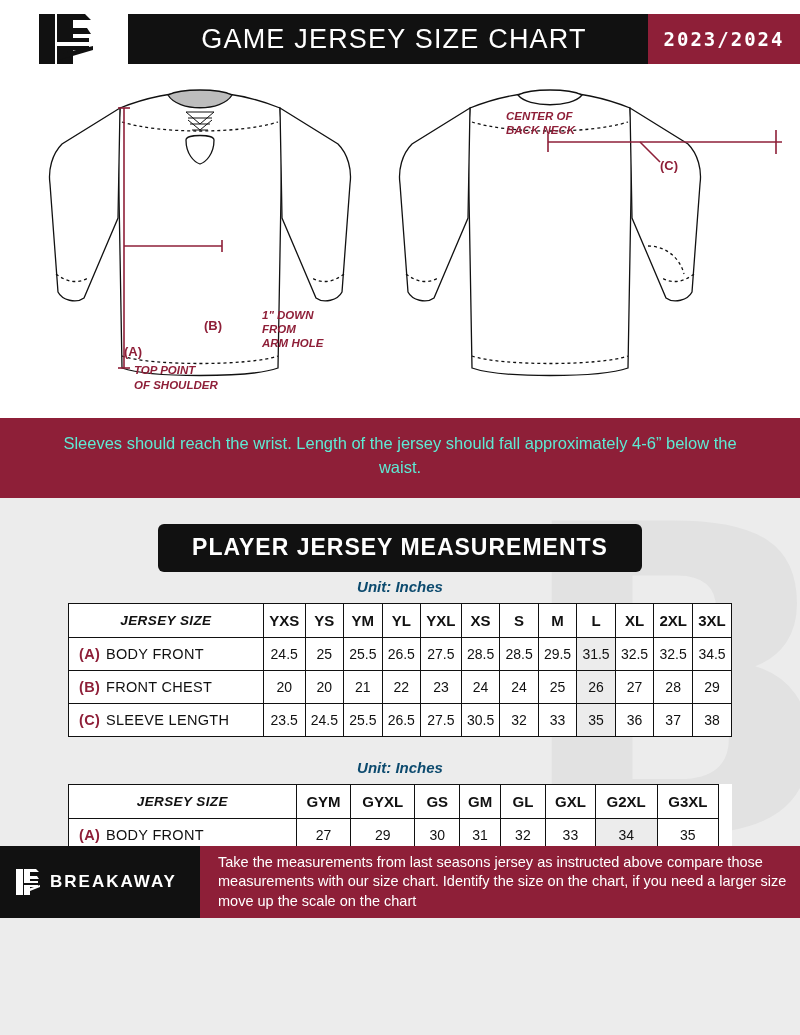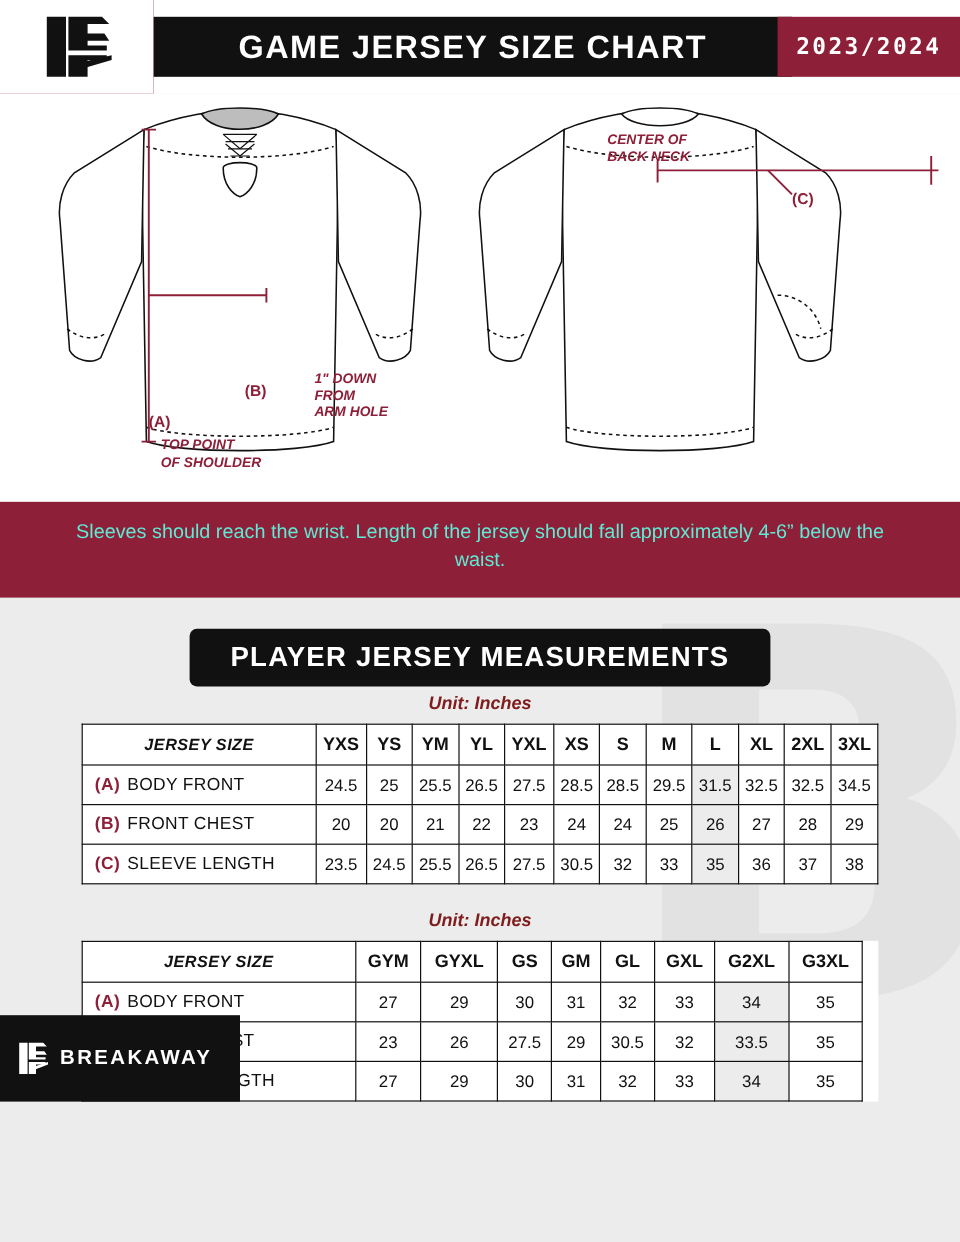--- a/index.html
+++ b/index.html
@@ -38,21 +38,21 @@
   }
   .logo-b { position:relative; width:62px; height:58px; }
   .logo-b svg{ display:block; }
   .title-bar {
     position:absolute; left:128px; top:14px; right:140px; height:50px;
     background:#111; color:#fff;
     display:flex; align-items:center; justify-content:center;
     letter-spacing:1px;
   }
   .title-bar .title {
-    font-size: 27px; font-weight: 700; letter-spacing: 1.2px;
+    font-size: 27px; font-weight: 400; letter-spacing: 1.2px;
     font-family:"Liberation Sans", sans-serif;
   }
   .season {
     position:absolute; right:0; top:14px; width:152px; height:50px;
     background:#8e1f38; color:#fff;
     display:flex; align-items:center; justify-content:center;
     font-size: 19px; font-weight: 800; letter-spacing: 2px;
     font-family:"DejaVu Sans Mono", monospace;
   }
   .topstripe{ position:absolute; left:0; top:0; width:128px; height:14px; background:#8e1f38;}
@@ -80,21 +80,21 @@
   .banner-wrap{ display:flex; justify-content:center; margin: 10px 0 4px; }
   .banner{
     background:#111; color:#fff;
     padding: 10px 34px 11px;
     border-radius: 6px;
     font-size: 23px; font-weight: 800; letter-spacing: 1px;
     font-family:"Liberation Sans", sans-serif;
   }
   .unit{
     text-align:center; font-style:italic; font-size:15px;
-    color:#7f1d1d; margin: 6px 0 8px; font-weight:600;
+    color:#0c4a6e; margin: 6px 0 8px; font-weight:600;
   }
 
   
   .tbl-wrap{ padding: 0 68px; }
   table{ width:100%; border-collapse: collapse; background:#fff; }
   th, td{
     border:1px solid #111;
     text-align:center;
     font-size: 14px;
     padding: 8px 2px;
@@ -374,15 +374,16 @@
       <span class="fb">
         <svg viewBox="0 0 26 30" width="26" height="30">
           <polygon points="2,2 9,2 9,28 2,28" fill="#fff"></polygon>
           <polygon points="10,2 22,2 25,5 16,5 16,9 23,9 25,12 16,12 16,14 24,14 24,16 10,16" fill="#fff"></polygon>
           <polygon points="10,18 24,18 24,20 16,20 16,28 10,28" fill="#fff"></polygon>
           <polygon points="11,23 26,18 26,20 11,26" fill="#fff"></polygon>
         </svg>
       </span>
       <span class="fname">BREAKAWAY</span>
     </div>
+    <div class="footer-right">Take the measurements from last seasons jersey as instructed above compare those measurements  with our size chart. Identify the size on the chart, if you need a larger size move up the scale on the chart</div>
   </div>
 
 </div>
 
 </body></html>

